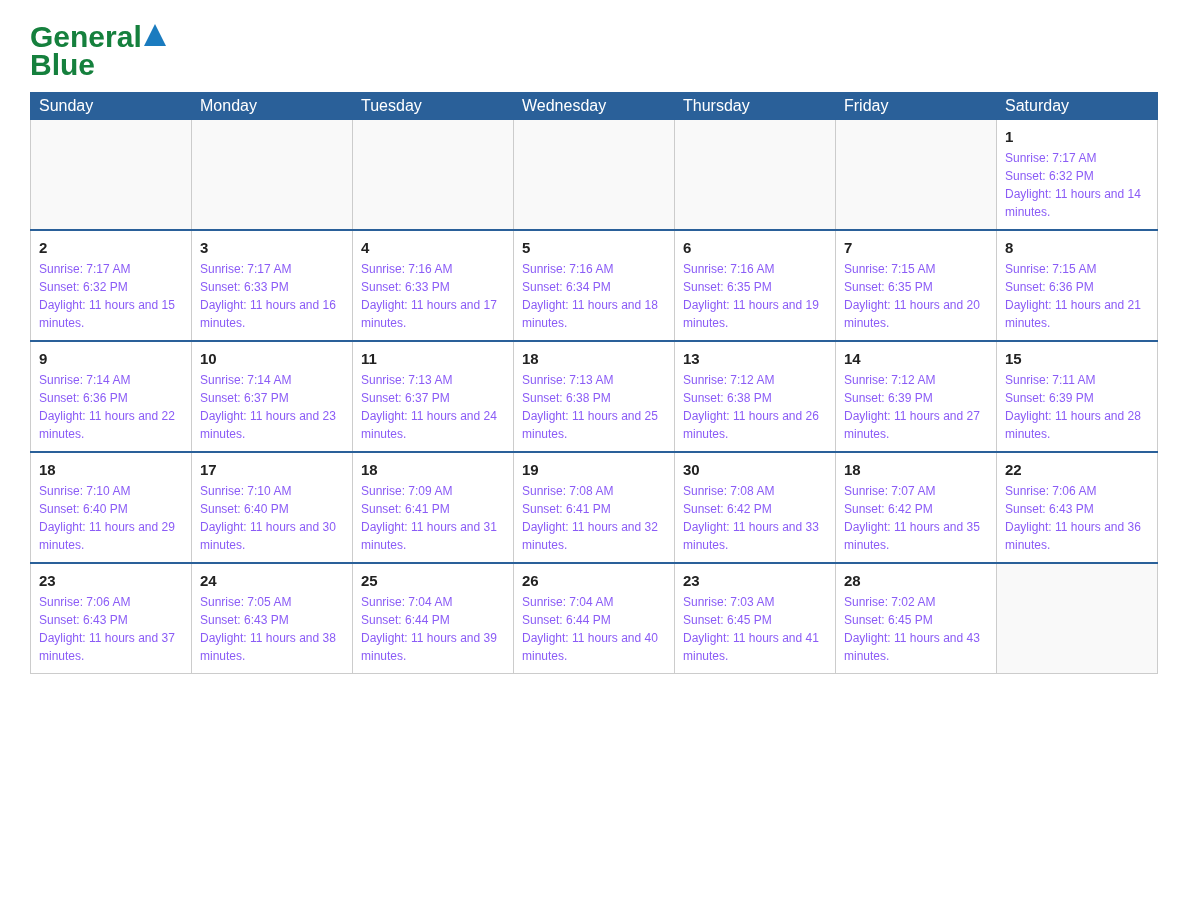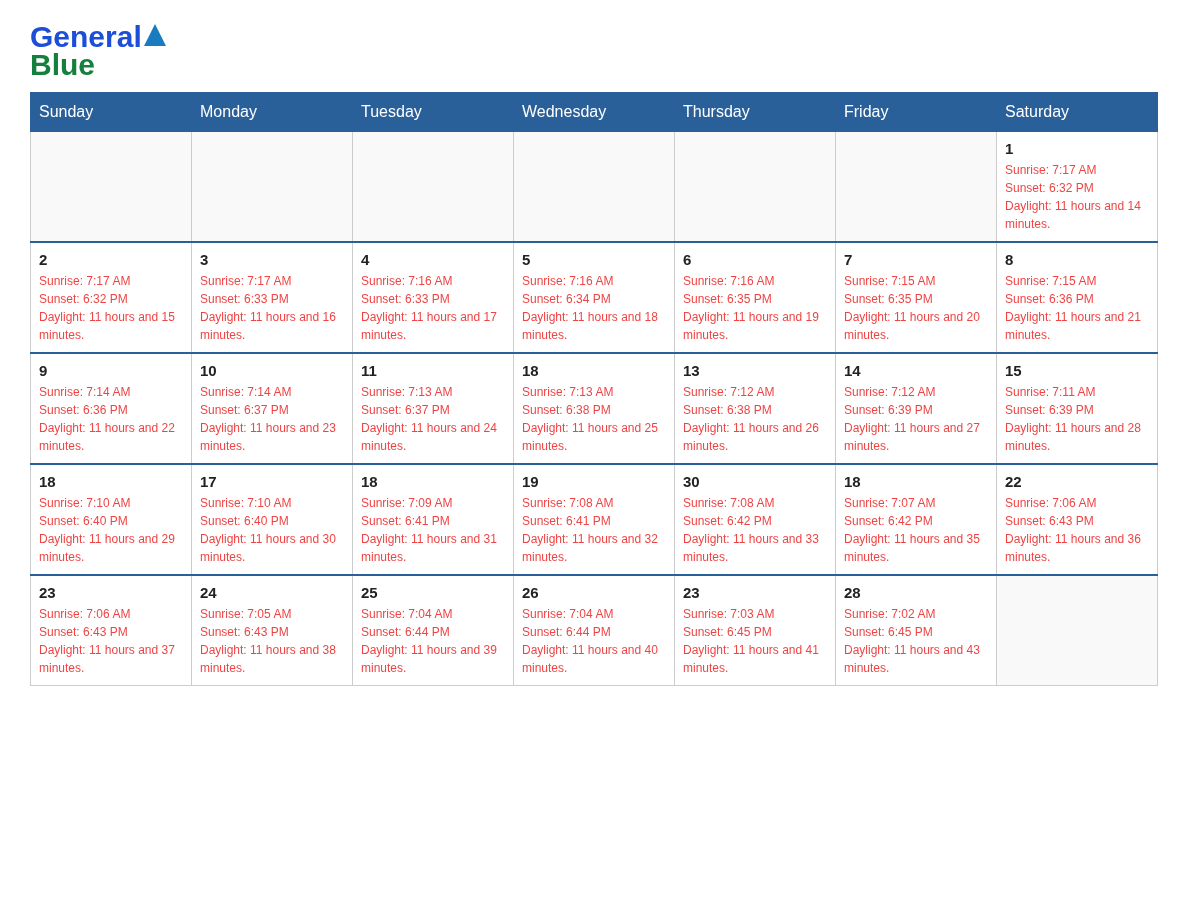--- a/index.html
+++ b/index.html
@@ -38,55 +38,55 @@
     .calendar {
       width: 100%;
       border-collapse: collapse;
       margin-top: 10px;
     }
     .calendar th {
       background-color: #2a6099;
       color: #fff;
       font-size: 16px;
       font-weight: normal;
-      padding: 10px 8px;
+      padding: 4px 8px;
       text-align: left;
       border: 1px solid #2a6099;
     }
     .calendar td {
       vertical-align: top;
       border: 1px solid #ccc;
       padding: 8px;
       width: 14.28%;
       min-height: 110px;
       height: 110px;
     }
     .day-number {
       font-size: 15px;
       font-weight: bold;
       color: #222;
       margin-bottom: 4px;
     }
     .day-info {
       font-size: 12px;
-      color: #ef4444;
+      color: #8b5cf6;
       line-height: 1.5;
     }
     .empty-cell {
       background: #f9f9f9;
     }
     .week-row td {
       border-top: 2px solid #2a6099;
     }
     .logo-text {
       font-size: 30px;
       font-weight: bold;
     }
     .logo-general {
-      color: #1d4ed8;
+      color: #15803d;
     }
     .logo-line {
       display: flex;
       align-items: center;
     }
     .logo-blue {
       color: #15803d;
       text-align: center;
     }
   </style>

